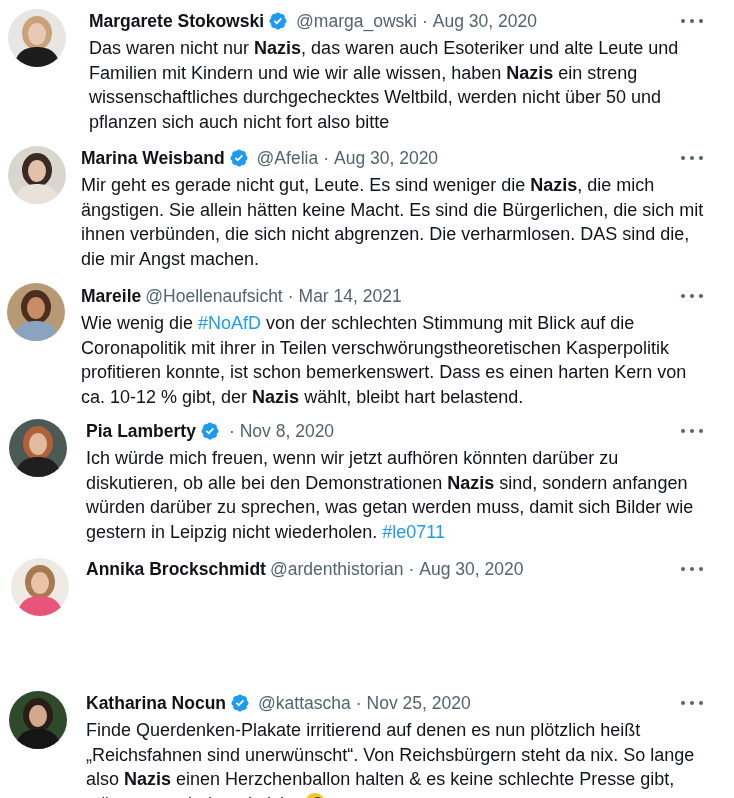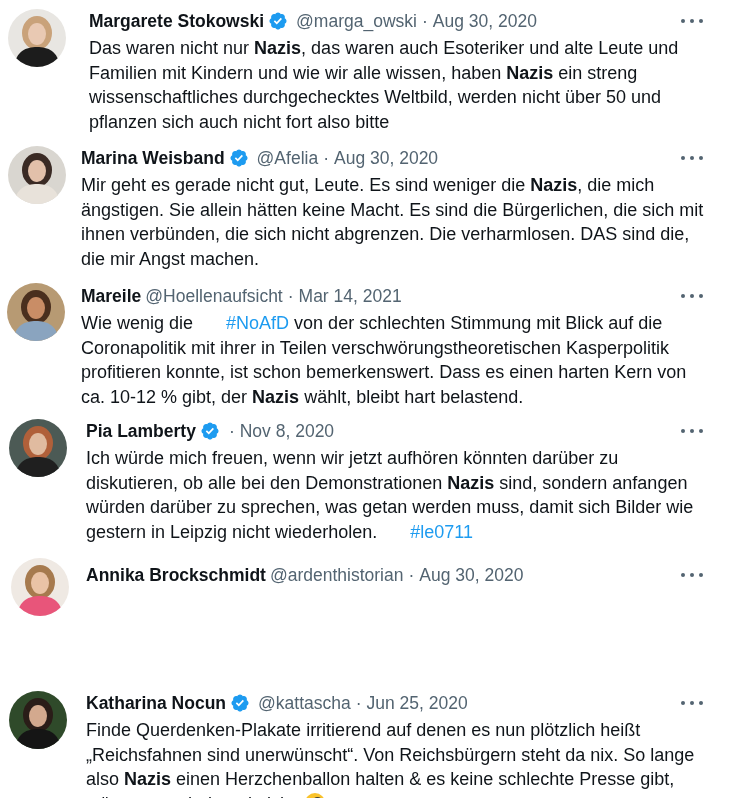--- a/index.html
+++ b/index.html
@@ -11,21 +11,21 @@
   .header { height: 24px; line-height: 24px; font-size: 17.5px; white-space: nowrap; display: flex; align-items: center; }
   .name { font-weight: bold; color: #0f1419; }
   .badge { display: inline-block; width: 20px; height: 20px; margin: 0 4px 0 4px; vertical-align: middle; }
   .handle, .sep, .date { color: #536471; }
   .handle { margin-left: 4px; }
   .sep { margin: 0 5px; }
   .more { position: absolute; right: 0; top: 0; width: 24px; height: 24px; display: flex; align-items: center; justify-content: space-between; padding: 0 1px; box-sizing: border-box; cursor: pointer; }
   .more span { width: 4px; height: 4px; border-radius: 50%; background: #536471; display: block; }
   .text { font-size: 18px; line-height: 24.7px; margin-top: 3px; color: #0f1419; }
   .text b { font-weight: bold; }
-  .tag { color: #1d9bf0; cursor: pointer; margin-left: 28px; }
+  .tag { color: #1d9bf0; cursor: pointer; }
   .emoji { display: inline-block; width: 20px; height: 20px; border-radius: 50%; background: #f9c22b; vertical-align: -3px; position: relative; }
   .emoji::before { content: ""; position: absolute; left: 3px; top: 6px; width: 4px; height: 2px; background: #664500; border-radius: 1px; }
   .emoji::after { content: ""; position: absolute; right: 2px; top: 4px; width: 7px; height: 7px; border: 2px solid #3b3b3b; border-radius: 50%; background: #dfeefa; }
 </style>
 </head>
 <body>
 
 <div class="tweet" style="top:0;height:140px;">
   <div class="avatar" style="left: 8px; top: 9px; background: rgb(232, 230, 226);"><svg viewBox="0 0 58 58" width="58" height="58">
         <ellipse cx="29" cy="24" rx="15" ry="17" fill="#c9a27a"></ellipse>
@@ -125,21 +125,21 @@
     <div class="text">Ich würde mich freuen, wenn wir jetzt aufhören könnten darüber zu diskutieren, ob alle bei den Demonstrationen <b>Nazis</b> sind, sondern anfangen würden darüber zu sprechen, was getan werden muss, damit sich Bilder wie gestern in Leipzig nicht wiederholen. <span class="tag">#le0711</span></div>
   </div>
 </div>
 
 <div class="tweet" style="top:548px;height:112px;">
   <div class="avatar" style="left: 11px; top: 10px; background: rgb(239, 233, 227);"><svg viewBox="0 0 58 58" width="58" height="58">
         <ellipse cx="29" cy="24" rx="15" ry="17" fill="#a67a4e"></ellipse>
         <path d="M6 58 C8 42 18 38 29 38 C40 38 50 42 52 58 Z" fill="#e8557a"></path>
         <ellipse cx="29" cy="25" rx="9" ry="11" fill="#eac3a6"></ellipse>
       </svg></div>
-  <div class="content" style="left:86px;top:15px;">
+  <div class="content" style="left:86px;top:9px;">
     <div class="header">
       <span class="name">Annika Brockschmidt</span>
 
       <span class="handle">@ardenthistorian</span>
       <span class="sep">·</span>
       <span class="date">Aug 30, 2020</span>
       <div class="more">
           <span></span>
           <span></span>
           <span></span>
@@ -156,21 +156,21 @@
       </svg></div>
   <div class="content" style="left:86px;top:8px;">
     <div class="header">
       <span class="name">Katharina Nocun</span>
       <span class="badge"><svg viewBox="0 0 24 24" width="20" height="20">
             <path fill="#1d9bf0" d="M22.25 12c0-1.43-.88-2.67-2.19-3.34.46-1.39.2-2.9-.81-3.91s-2.52-1.27-3.91-.81c-.66-1.31-1.91-2.19-3.34-2.19s-2.67.88-3.33 2.19c-1.4-.46-2.91-.2-3.92.81s-1.26 2.52-.8 3.91C2.63 9.33 1.75 10.57 1.75 12s.88 2.67 2.19 3.34c-.46 1.39-.21 2.9.8 3.91s2.52 1.26 3.91.81c.67 1.31 1.91 2.19 3.34 2.19s2.68-.88 3.34-2.19c1.39.45 2.9.2 3.91-.81s1.27-2.52.81-3.91c1.31-.67 2.19-1.91 2.19-3.34z"></path>
             <path fill="#fff" d="M10.54 16.2l-3.64-3.64 1.41-1.41 2.2 2.19 4.79-5.22 1.47 1.36z"></path>
           </svg></span>
       <span class="handle">@kattascha</span>
       <span class="sep">·</span>
-      <span class="date">Jun 25, 2020</span>
+      <span class="date">Nov 25, 2020</span>
       <div class="more">
           <span></span>
           <span></span>
           <span></span>
         </div>
     </div>
     <div class="text">Finde Querdenken-Plakate irritierend auf denen es nun plötzlich heißt „Reichsfahnen sind unerwünscht“. Von Reichsbürgern steht da nix. So lange also <b>Nazis</b> einen Herzchenballon halten &amp; es keine schlechte Presse gibt, stört es anscheinend nicht. <span class="emoji"></span></div>
   </div>
 </div>
 

